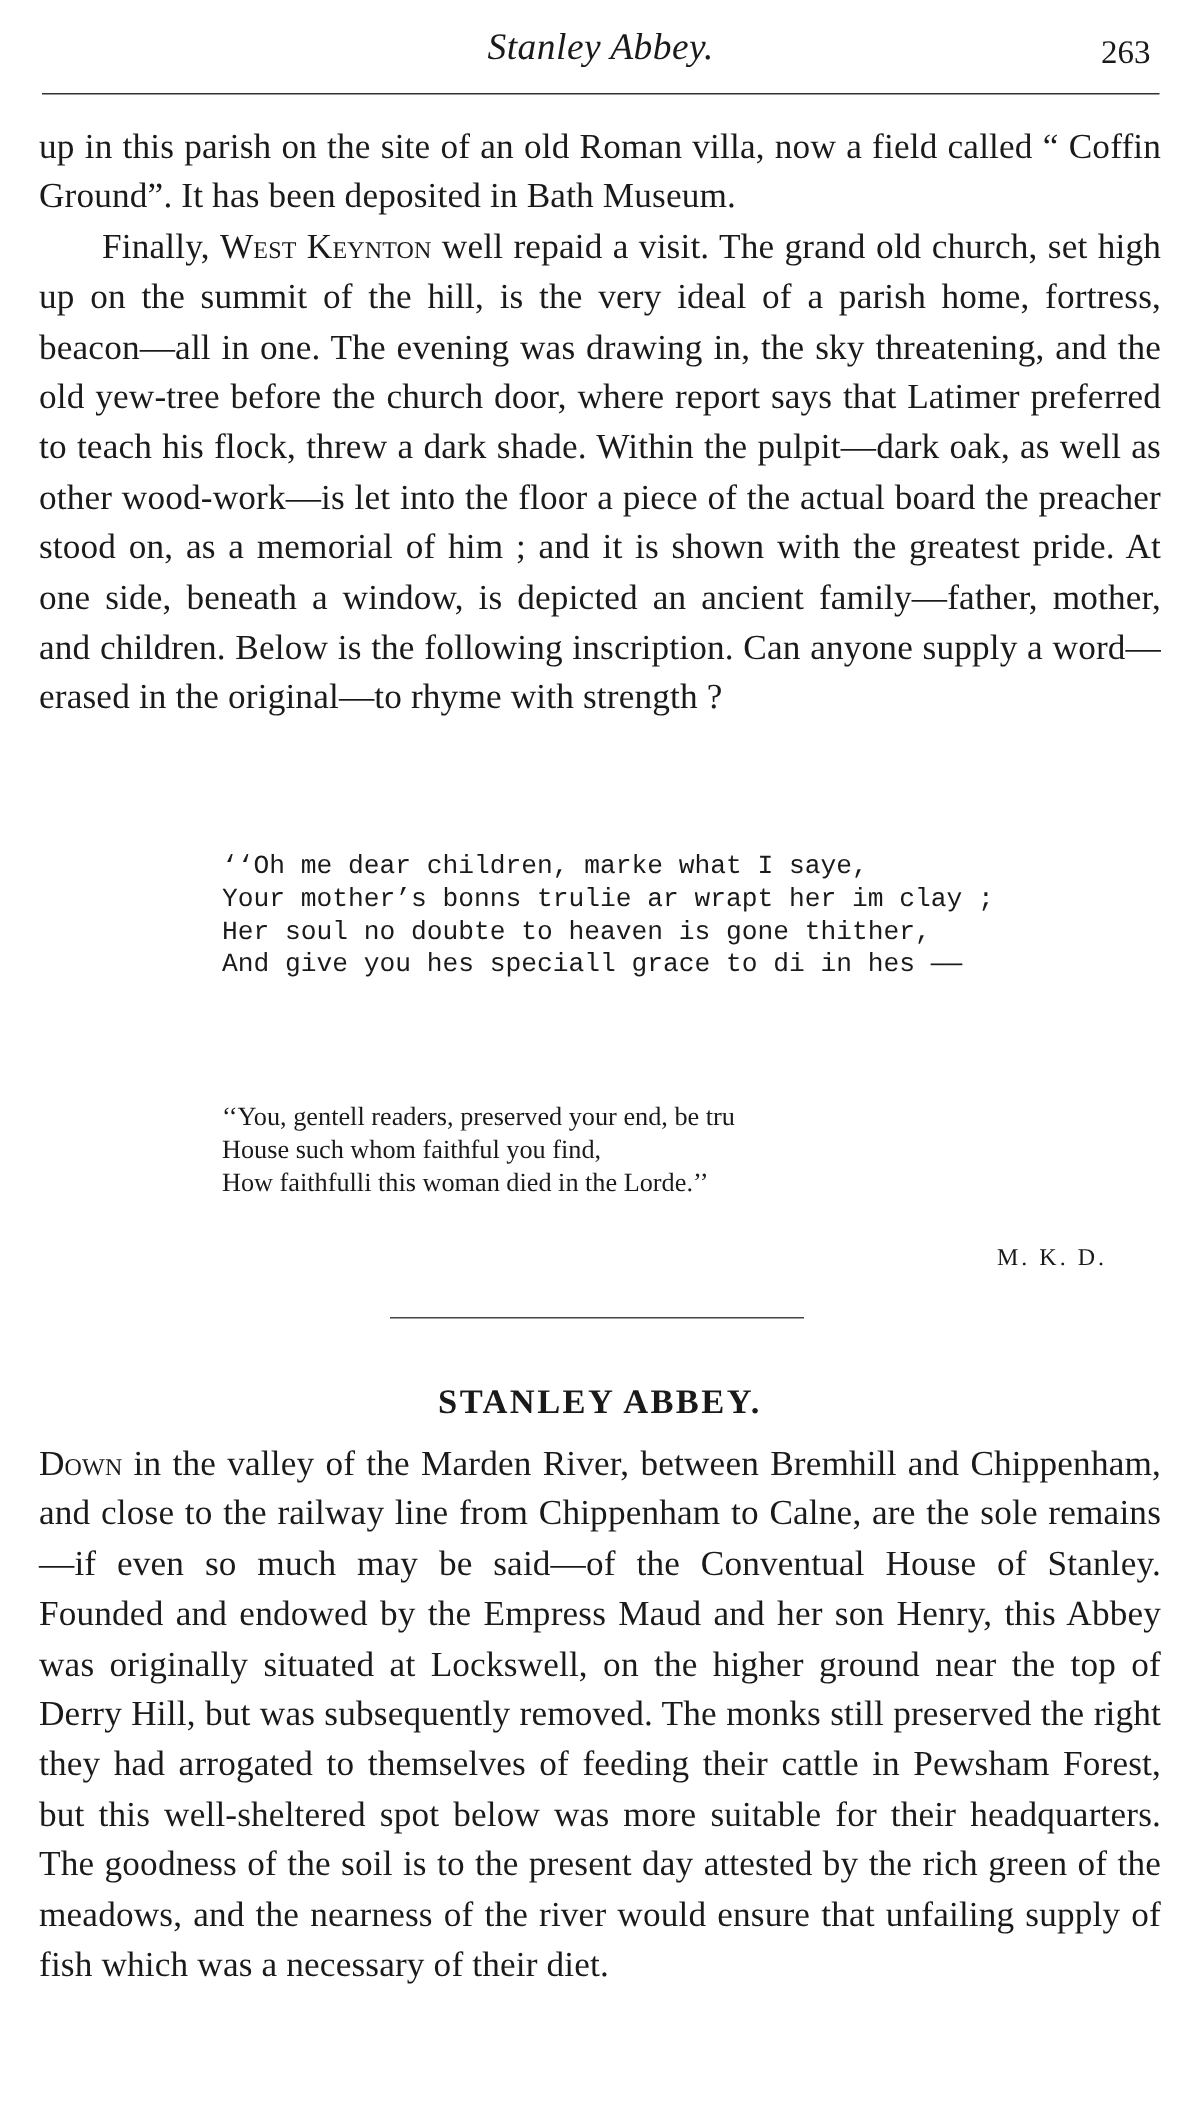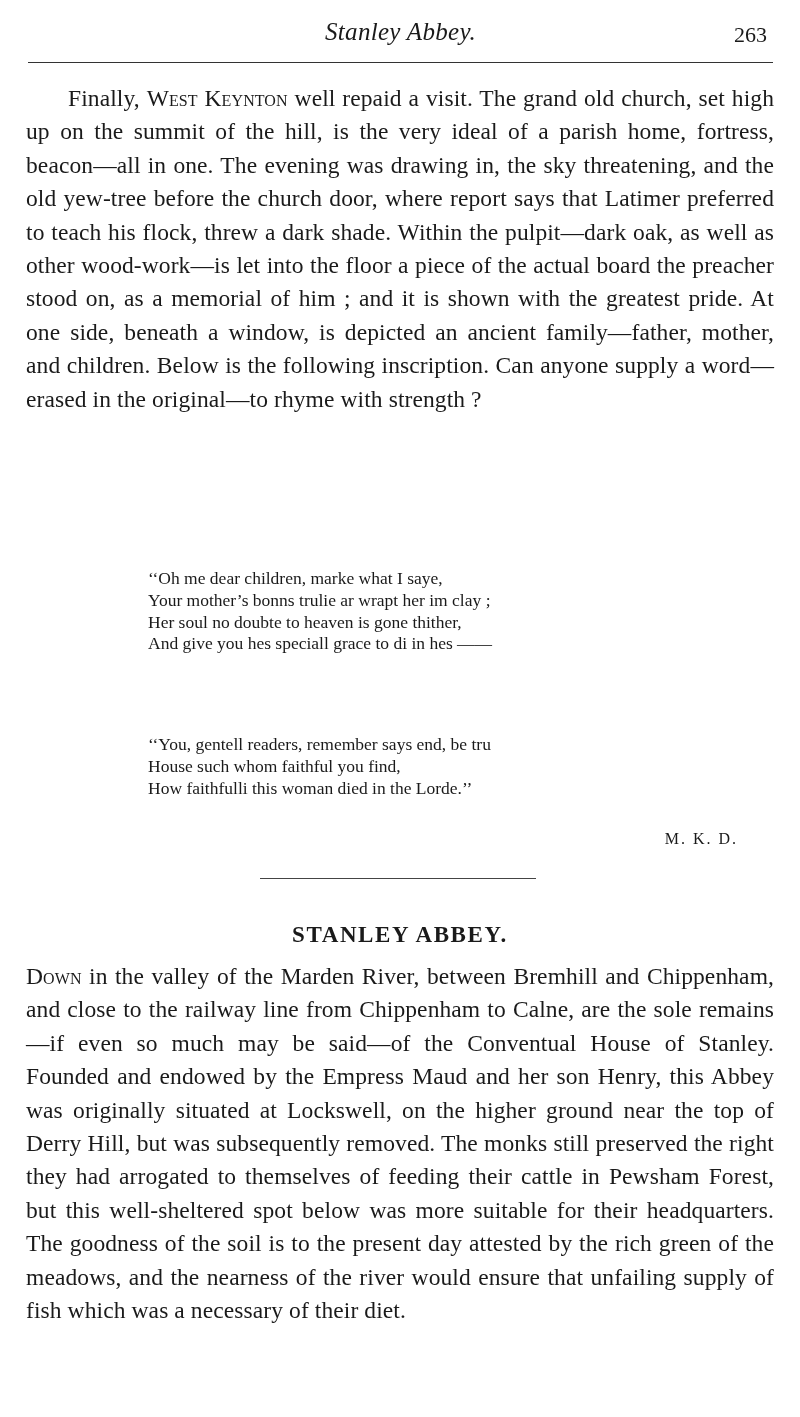--- a/index.html
+++ b/index.html
@@ -29,21 +29,21 @@
   }
   .body-text p { margin: 0; }
   .indent { text-indent: 42px; }
   .sc { font-variant: small-caps; }
   .block1 { top: 82px; }
   .verse {
     position: absolute; left: 148px; width: 600px;
     font-size: 17.5px; line-height: 21.8px;
   }
   .verse p { margin: 0; padding-left: 14px; text-indent: -14px; white-space: nowrap; }
-  .verse1 { top: 568px; }
+  .verse1 { top: 568px; font-family: Liberation Mono, monospace; }
   .verse2 { top: 734px; }
   .signature {
     position: absolute; right: 62px; top: 830px; font-size: 16px; letter-spacing: 2px;
   }
   .divider {
     position: absolute; left: 260px; top: 878px; width: 276px; height: 0;
     border-top: 1.3px solid #444;
   }
   .section-heading {
     position: absolute; left: 0; width: 800px; top: 922px; text-align: center;
@@ -54,32 +54,33 @@
 </head>
 <body>
 
 <div class="running-head">
   <span class="running-title">Stanley Abbey.</span>
   <span class="page-number">263</span>
 </div>
 <div class="head-rule"></div>
 
 <div class="body-text block1">
+  <p>up in this parish on the site of an old Roman villa, now a field called “ Coffin Ground”. It has been deposited in Bath Museum.</p>
   <p class="indent"><span>Finally, </span><span class="sc">West Keynton</span><span> well repaid a visit. The grand old church, set high up on the summit of the hill, is the very ideal of a parish home, fortress, beacon—all in one. The evening was drawing in, the sky threatening, and the old yew-tree before the church door, where report says that Latimer preferred to teach his flock, threw a dark shade. Within the pulpit—dark oak, as well as other wood-work—is let into the floor a piece of the actual board the preacher stood on, as a memorial of him ; and it is shown with the greatest pride. At one side, beneath a window, is depicted an ancient family—father, mother, and children. Below is the following inscription. Can anyone supply a word—erased in the original—to rhyme with strength ?</span></p>
 </div>
 
 <div class="verse verse1">
   <p>‘‘Oh me dear children, marke what I saye,</p>
   <p>Your mother’s bonns trulie ar wrapt her im clay ;</p>
   <p>Her soul no doubte to heaven is gone thither,</p>
   <p>And give you hes speciall grace to di in hes ——</p>
 </div>
 
 <div class="verse verse2">
-  <p>‘‘You, gentell readers, remember says end, be tru</p>
+  <p>‘‘You, gentell readers, preserved your end, be tru</p>
   <p>House such whom faithful you find,</p>
   <p>How faithfulli this woman died in the Lorde.’’</p>
 </div>
 
 <div class="signature">M. K. D.</div>
 
 <div class="divider"></div>
 
 <div class="section-heading">STANLEY ABBEY.</div>
 

